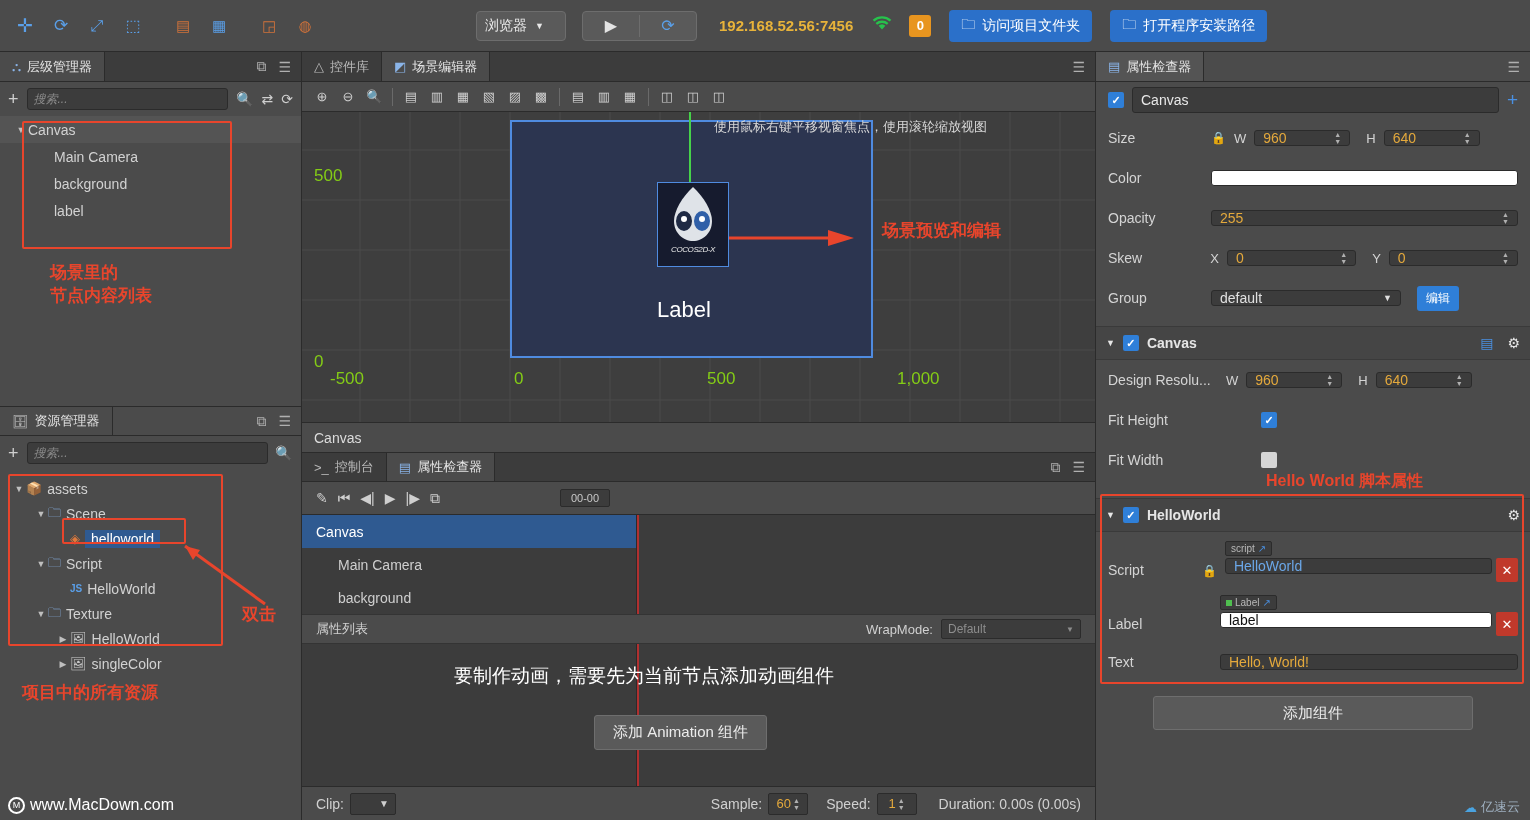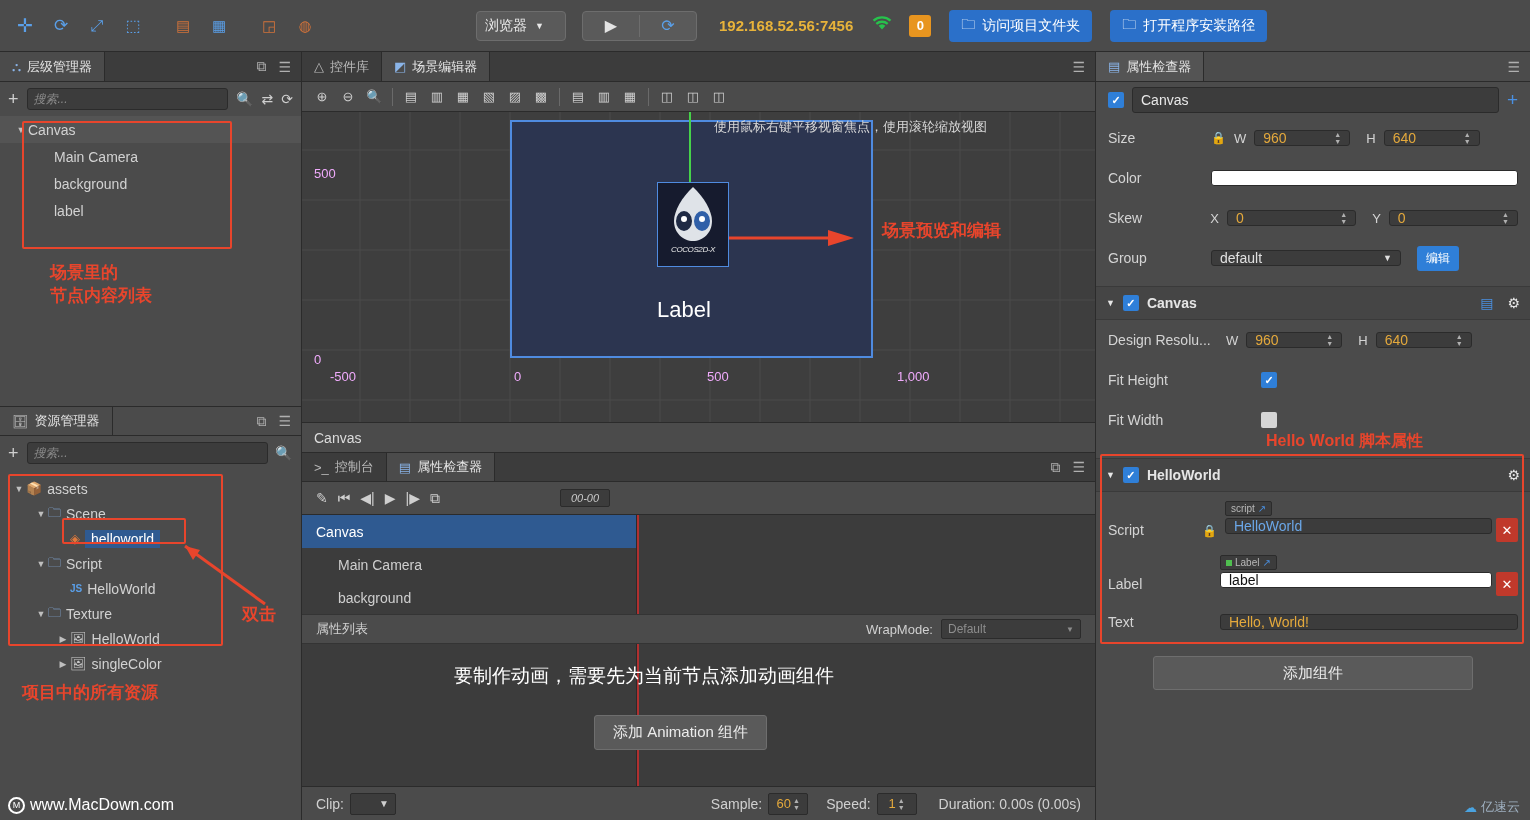--- a/index.html
+++ b/index.html
@@ -112,36 +112,36 @@
   }
   .sticon { width:24px; height:22px; display:flex;align-items:center;justify-content:center; color:#cfcfcf;}
   .vsep { width:1px; height:18px; background:#6a6a6a; margin:0 4px;}
 
   #sceneview { position:relative; background:#3e3e3e; height:310px; overflow:hidden; }
   #canvasRect {
     position:absolute; left:208px; top:8px; width:363px; height:238px;
     background:#2c3550; border:2px solid #4f8be0;
   }
   .hint { position:absolute; color:#d8d8d8; font-size:13px;}
-  .axisnum { position:absolute; color:#f0abfc; font-size:13px;}
+  .axisnum { position:absolute; color:#84cc16; font-size:17px;}
   .scenefooter {
     height:30px; background:#4b4b4b; border-top:1px solid #2b2b2b;
     display:flex; align-items:center; padding:0 12px; font-size:14px; color:#dcdcdc;
   }
 
   
   #anim { flex:1; background:#3c3c3c; display:flex; flex-direction:column;}
   .animtoolbar {
     height:33px; background:#4b4b4b; display:flex; align-items:center;
     gap:10px; padding:0 14px; border-bottom:1px solid #2b2b2b;
   }
   .animtoolbar .ic { color:#cfcfcf; font-size:14px;}
   .timecode {
     margin-left:110px; background:#3c3c3c; border:1px solid #2b2b2b;
-    color:#c8c8c8; font-size:11px; padding:2px 10px; border-radius:2px;font-style:italic;
+    color:#c8c8c8; font-size:11px; padding:2px 10px; border-radius:2px;
   }
   #animbody { flex:1; display:flex; position:relative; }
   #animLeft { width:335px; background:#3c3c3c; border-right:1px solid #2b2b2b;}
   .animrow { height:33px; display:flex; align-items:center; padding-left:14px; font-size:14px; color:#cfcfcf;}
   .animrow.sel { background:#2f5a91; color:#ffffff;}
   #animRight { flex:1; position:relative; }
   .proprow {
     position:absolute; left:0; right:0; height:30px; background:#4b4b4b;
     border-top:1px solid #343434; border-bottom:1px solid #343434;
     display:flex; align-items:center; padding:0 14px; font-size:13px; color:#d0d0d0;
@@ -617,20 +617,30 @@
             <span>▼</span>
           </span>
       </div>
     </div>
 
     <div class="insp-row">
       <span class="insp-label">Color</span>
       <div class="field white" style="flex:1;"></div>
     </div>
 
+    <div class="insp-row">
+      <span class="insp-label">Opacity</span>
+      <div class="field" style="flex:1;">
+        <span>255</span>
+        <span class="spin">
+            <span>▲</span>
+            <span>▼</span>
+          </span>
+      </div>
+    </div>
 
     <div class="insp-row">
       <span class="insp-label">Skew</span>
       <span style="color:#d4d4d4;">X</span>
       <div class="field" style="width:130px;">
         <span>0</span>
         <span class="spin">
             <span>▲</span>
             <span>▼</span>
           </span>

